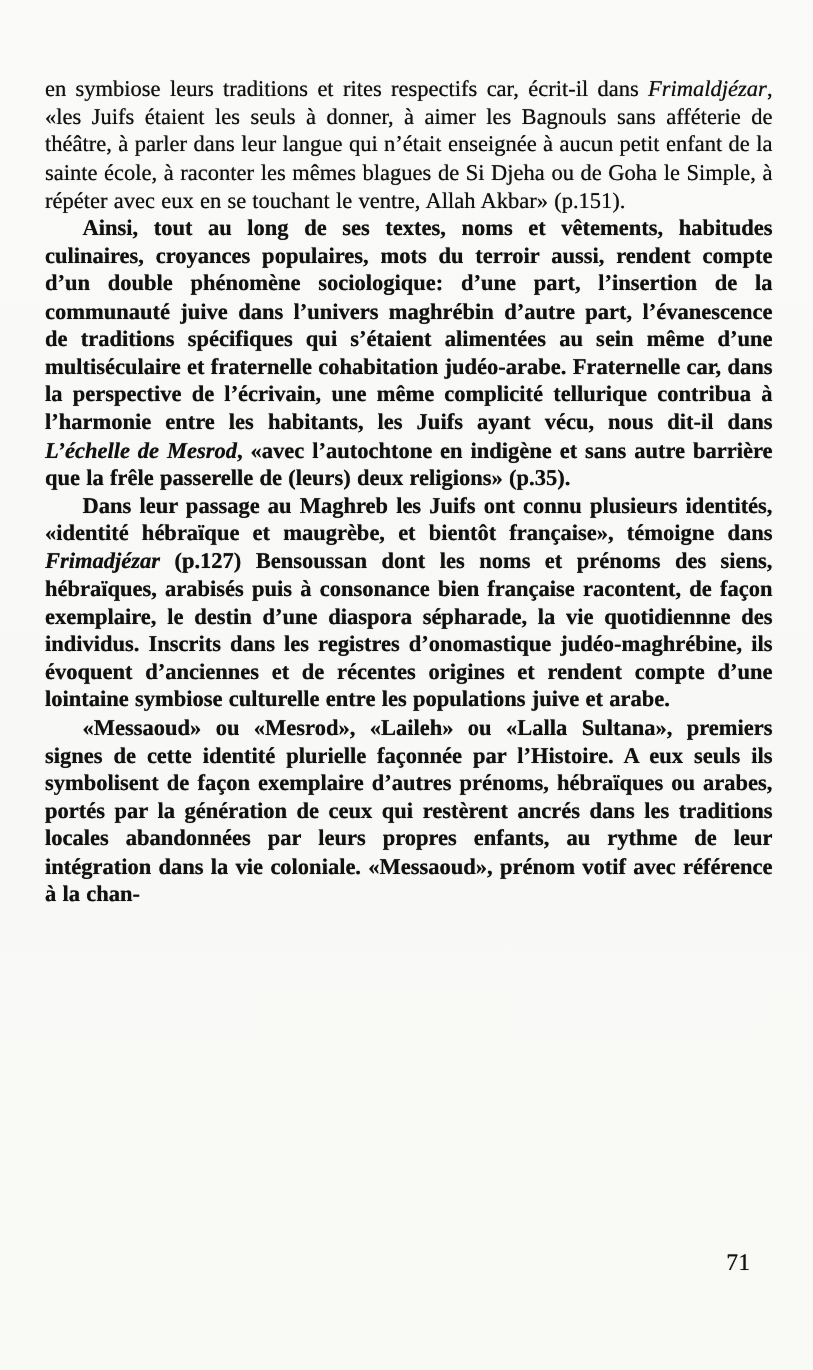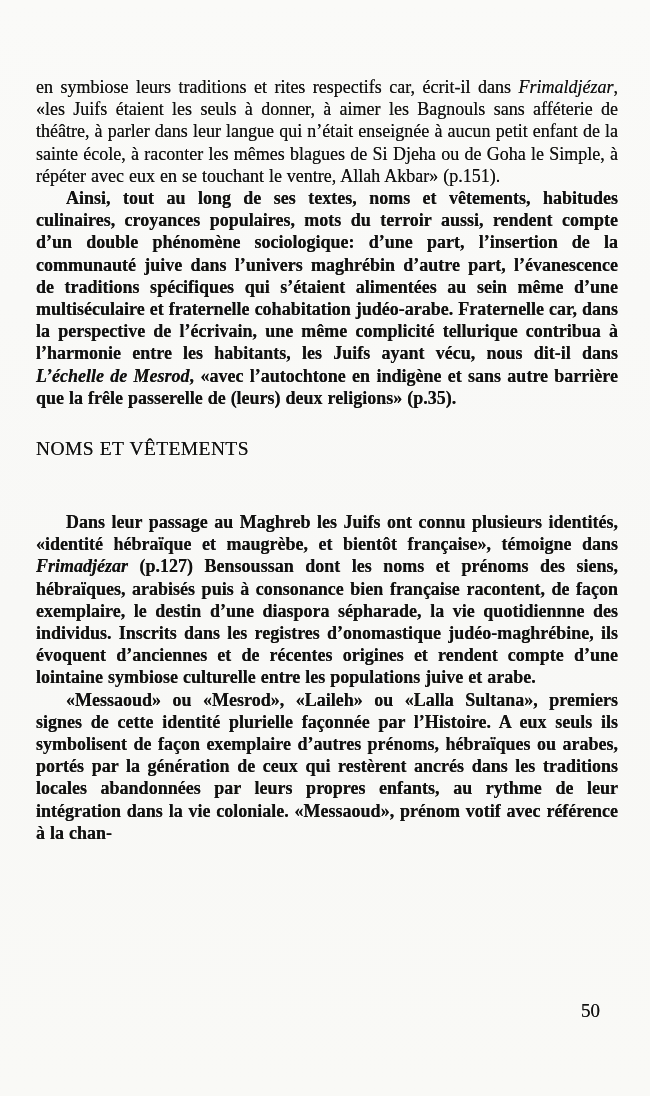--- a/index.html
+++ b/index.html
@@ -16,21 +16,21 @@
     color: #111110;
   }
   .sheet {
     position: absolute;
     inset: 0;
     background: linear-gradient(180deg, #fafaf8 0%, #f8f8f6 55%, #f9f9f6 100%);
   }
   .text-block {
     position: absolute;
     left: 36px;
-    top: 76px;
+    top: 60px;
     width: 582px;
     font-size: 18px;
     line-height: 22.2px;
     text-align: justify;
     text-shadow: 0 0 0.6px rgba(15,15,15,0.78);
     word-spacing: 0.5px;
   }
   p.para {
     margin: 0;
     padding: 0;
@@ -64,23 +64,22 @@
 <body>
 
 <div class="sheet">
 
   <div class="text-block">
 
     <p class="para"><span>en symbiose leurs traditions et rites respectifs car, écrit-il dans </span><span class="book-title">Frimaldjézar</span><span>, «les Juifs étaient les seuls à donner, à aimer les Bagnouls sans afféterie de théâtre, à parler dans leur langue qui n’était enseignée à aucun petit enfant de la sainte école, à raconter les mêmes blagues de Si Djeha ou de Goha le Simple, à répéter avec eux en se touchant le ventre, Allah Akbar» (p.151).</span></p>
 
     <p class="para indent"><span>Ainsi, tout au long de ses textes, noms et vêtements, habitudes culinaires, croyances populaires, mots du terroir aussi, rendent compte d’un double phénomène sociologique: d’une part, l’insertion de la communauté juive dans l’univers maghrébin d’autre part, l’évanescence de traditions spécifiques qui s’étaient alimentées au sein même d’une multiséculaire et fraternelle cohabitation judéo-arabe. Fraternelle car, dans la perspective de l’écrivain, une même complicité tellurique contribua à l’harmonie entre les habitants, les Juifs ayant vécu, nous dit-il dans </span><span class="book-title">L’échelle de Mesrod</span><span>, «avec l’autochtone en indigène et sans autre barrière que la frêle passerelle de (leurs) deux religions» (p.35).</span></p>
 
-    <h2 class="section-heading">NOMS ET VÊTEMENTS</h2>
 
     <p class="para indent"><span>Dans leur passage au Maghreb les Juifs ont connu plusieurs identités, «identité hébraïque et maugrèbe, et bientôt française», témoigne dans </span><span class="book-title">Frimadjézar</span><span> (p.127) Bensoussan dont les noms et prénoms des siens, hébraïques, arabisés puis à consonance bien française racontent, de façon exemplaire, le destin d’une diaspora sépharade, la vie quotidiennne des individus. Inscrits dans les registres d’onomastique judéo-maghrébine, ils évoquent d’anciennes et de récentes origines et rendent compte d’une lointaine symbiose culturelle entre les populations juive et arabe.</span></p>
 
     <p class="para indent"><span>«Messaoud» ou «Mesrod», «Laileh» ou «Lalla Sultana», premiers signes de cette identité plurielle façonnée par l’Histoire. A eux seuls ils symbolisent de façon exemplaire d’autres prénoms, hébraïques ou arabes, portés par la génération de ceux qui restèrent ancrés dans les traditions locales abandonnées par leurs propres enfants, au rythme de leur intégration dans la vie coloniale. «Messaoud», prénom votif avec référence à la chan-</span></p>
 
   </div>
 
-  <div class="page-number">50</div>
+  <div class="page-number">71</div>
 
 </div>
 
 </body></html>

